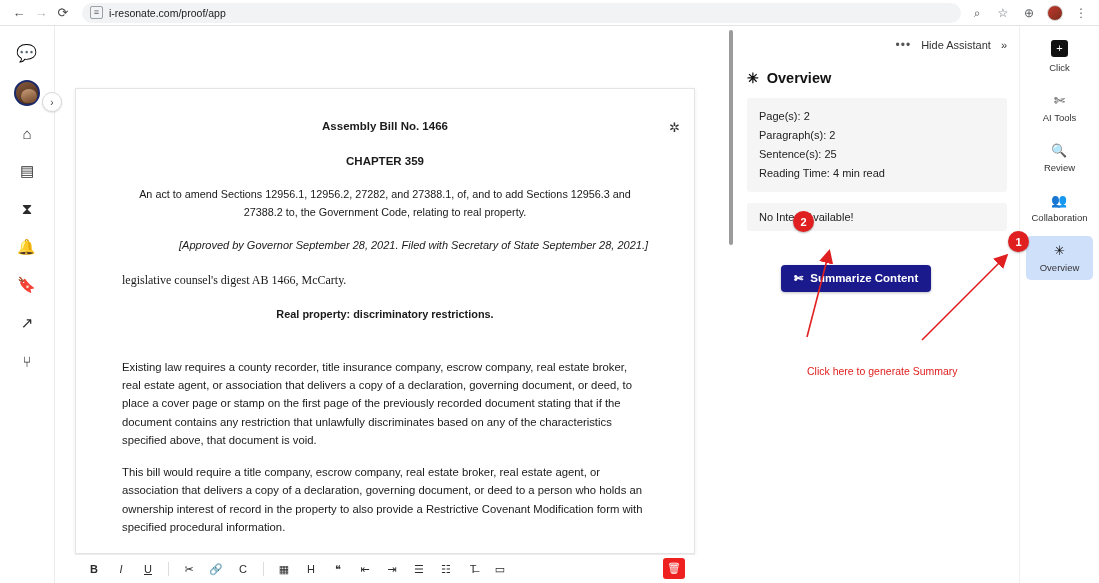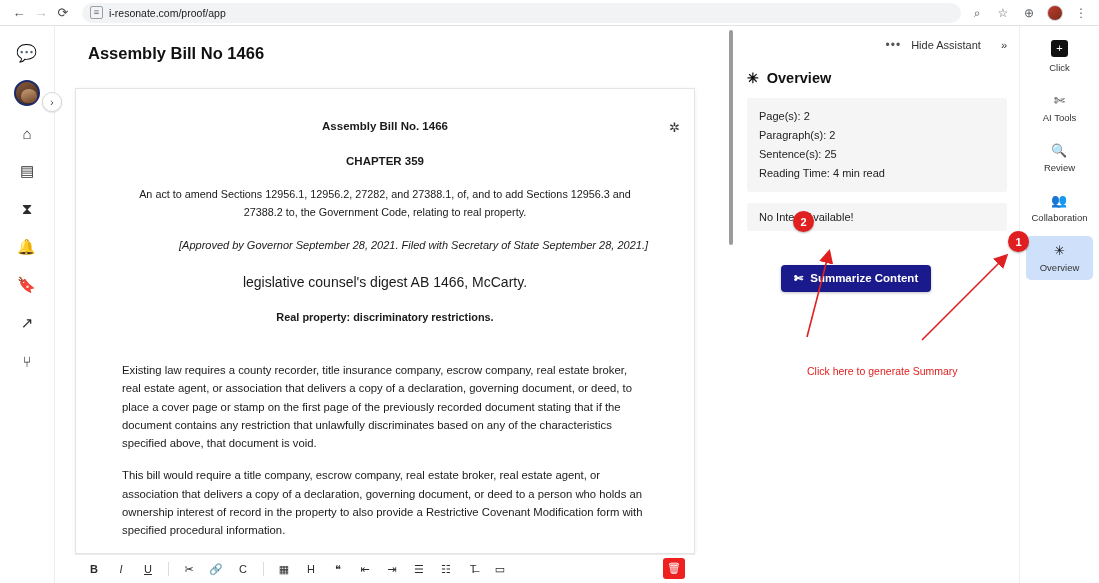--- a/index.html
+++ b/index.html
@@ -113,21 +113,21 @@
   .gear-doc{
     position:absolute; right:14px; top:28px;
     font-size:13px; color:#333;
   }
   .b { font-weight:bold; }
   .it { font-style:italic; }
   .paper .hdr1 { font-weight:bold; font-size:11.5px; text-align:center; margin:0 0 16px; }
   .paper .hdr2 { font-weight:bold; font-size:11.5px; text-align:center; margin:0 0 16px; }
   .paper .amend { text-align:center; margin:0 0 16px; font-size:10.8px; line-height:1.6;}
   .paper .approved { text-align:right; font-style:italic; margin:0 0 16px; font-size:11px;}
-  .paper .digest { text-align:center; margin:0 0 16px; font-size:14px;}
+  .paper .digest { text-align:left; margin:0 0 16px; font-size:12px;font-family:Liberation Serif, serif;}
   .paper .subject { text-align:center; font-weight:bold; margin:0 0 34px; font-size:10.9px;}
   .paper p.body { margin:0 0 14px; }
 
   
   .editor-toolbar {
     position:absolute; left:20px; right:34px; bottom:0; height:29px;
     background:#ffffff; border-top:1px solid #ececec;
     display:flex; align-items:center; gap:13px;
     padding:0 12px;
     font-size:11px; color:#2b2b2b;
@@ -152,21 +152,21 @@
     position:absolute; top:26px; right:80px; width:290px; bottom:0;
     background:#ffffff;
     padding:8px 12px 0 18px;
   }
   .assist-top {
     display:flex; align-items:center; justify-content:flex-end;
     gap:10px; height:22px;
     font-size:11px; color:#333;
   }
   .dots { letter-spacing:1px; color:#555; font-size:12px; }
-  .hide-assistant { display:flex; align-items:center; gap:20px; font-weight:500; }
+  .hide-assistant { display:flex; align-items:center; gap:10px; font-weight:500; }
   .hide-assistant .chev { font-size:11px; }
   .overview-head {
     display:flex; align-items:center; gap:8px;
     margin-top:14px;
     font-size:14.5px; font-weight:bold; color:#111;
   }
   .star { color:#111; font-size:14px; }
   .stats-card {
     margin-top:12px;
     background:#f5f5f5;
@@ -282,21 +282,20 @@
     </div>
   <div class="rail-ic">
       <span>⑂</span>
     </div>
   <div class="rail-expand">
       <span>›</span>
     </div>
 </div>
 
 <div class="doc-col">
-  <div class="doc-title">Assembly Bill No 1466</div>
 
   <div class="paper">
     <div class="gear-doc">✲</div>
     <div class="hdr1">Assembly Bill No. 1466</div>
     <div class="hdr2">CHAPTER 359</div>
     <div class="amend">An act to amend Sections 12956.1, 12956.2, 27282, and 27388.1, of, and to add Sections 12956.3 and 27388.2 to, the Government Code, relating to real property.</div>
     <div class="approved">[Approved by Governor September 28, 2021. Filed with Secretary of State September 28, 2021.]</div>
     <div class="digest">legislative counsel's digest AB 1466, McCarty.</div>
     <div class="subject">Real property: discriminatory restrictions.</div>
     <p class="body">Existing law requires a county recorder, title insurance company, escrow company, real estate broker, real estate agent, or association that delivers a copy of a declaration, governing document, or deed, to place a cover page or stamp on the first page of the previously recorded document stating that if the document contains any restriction that unlawfully discriminates based on any of the characteristics specified above, that document is void.</p>

